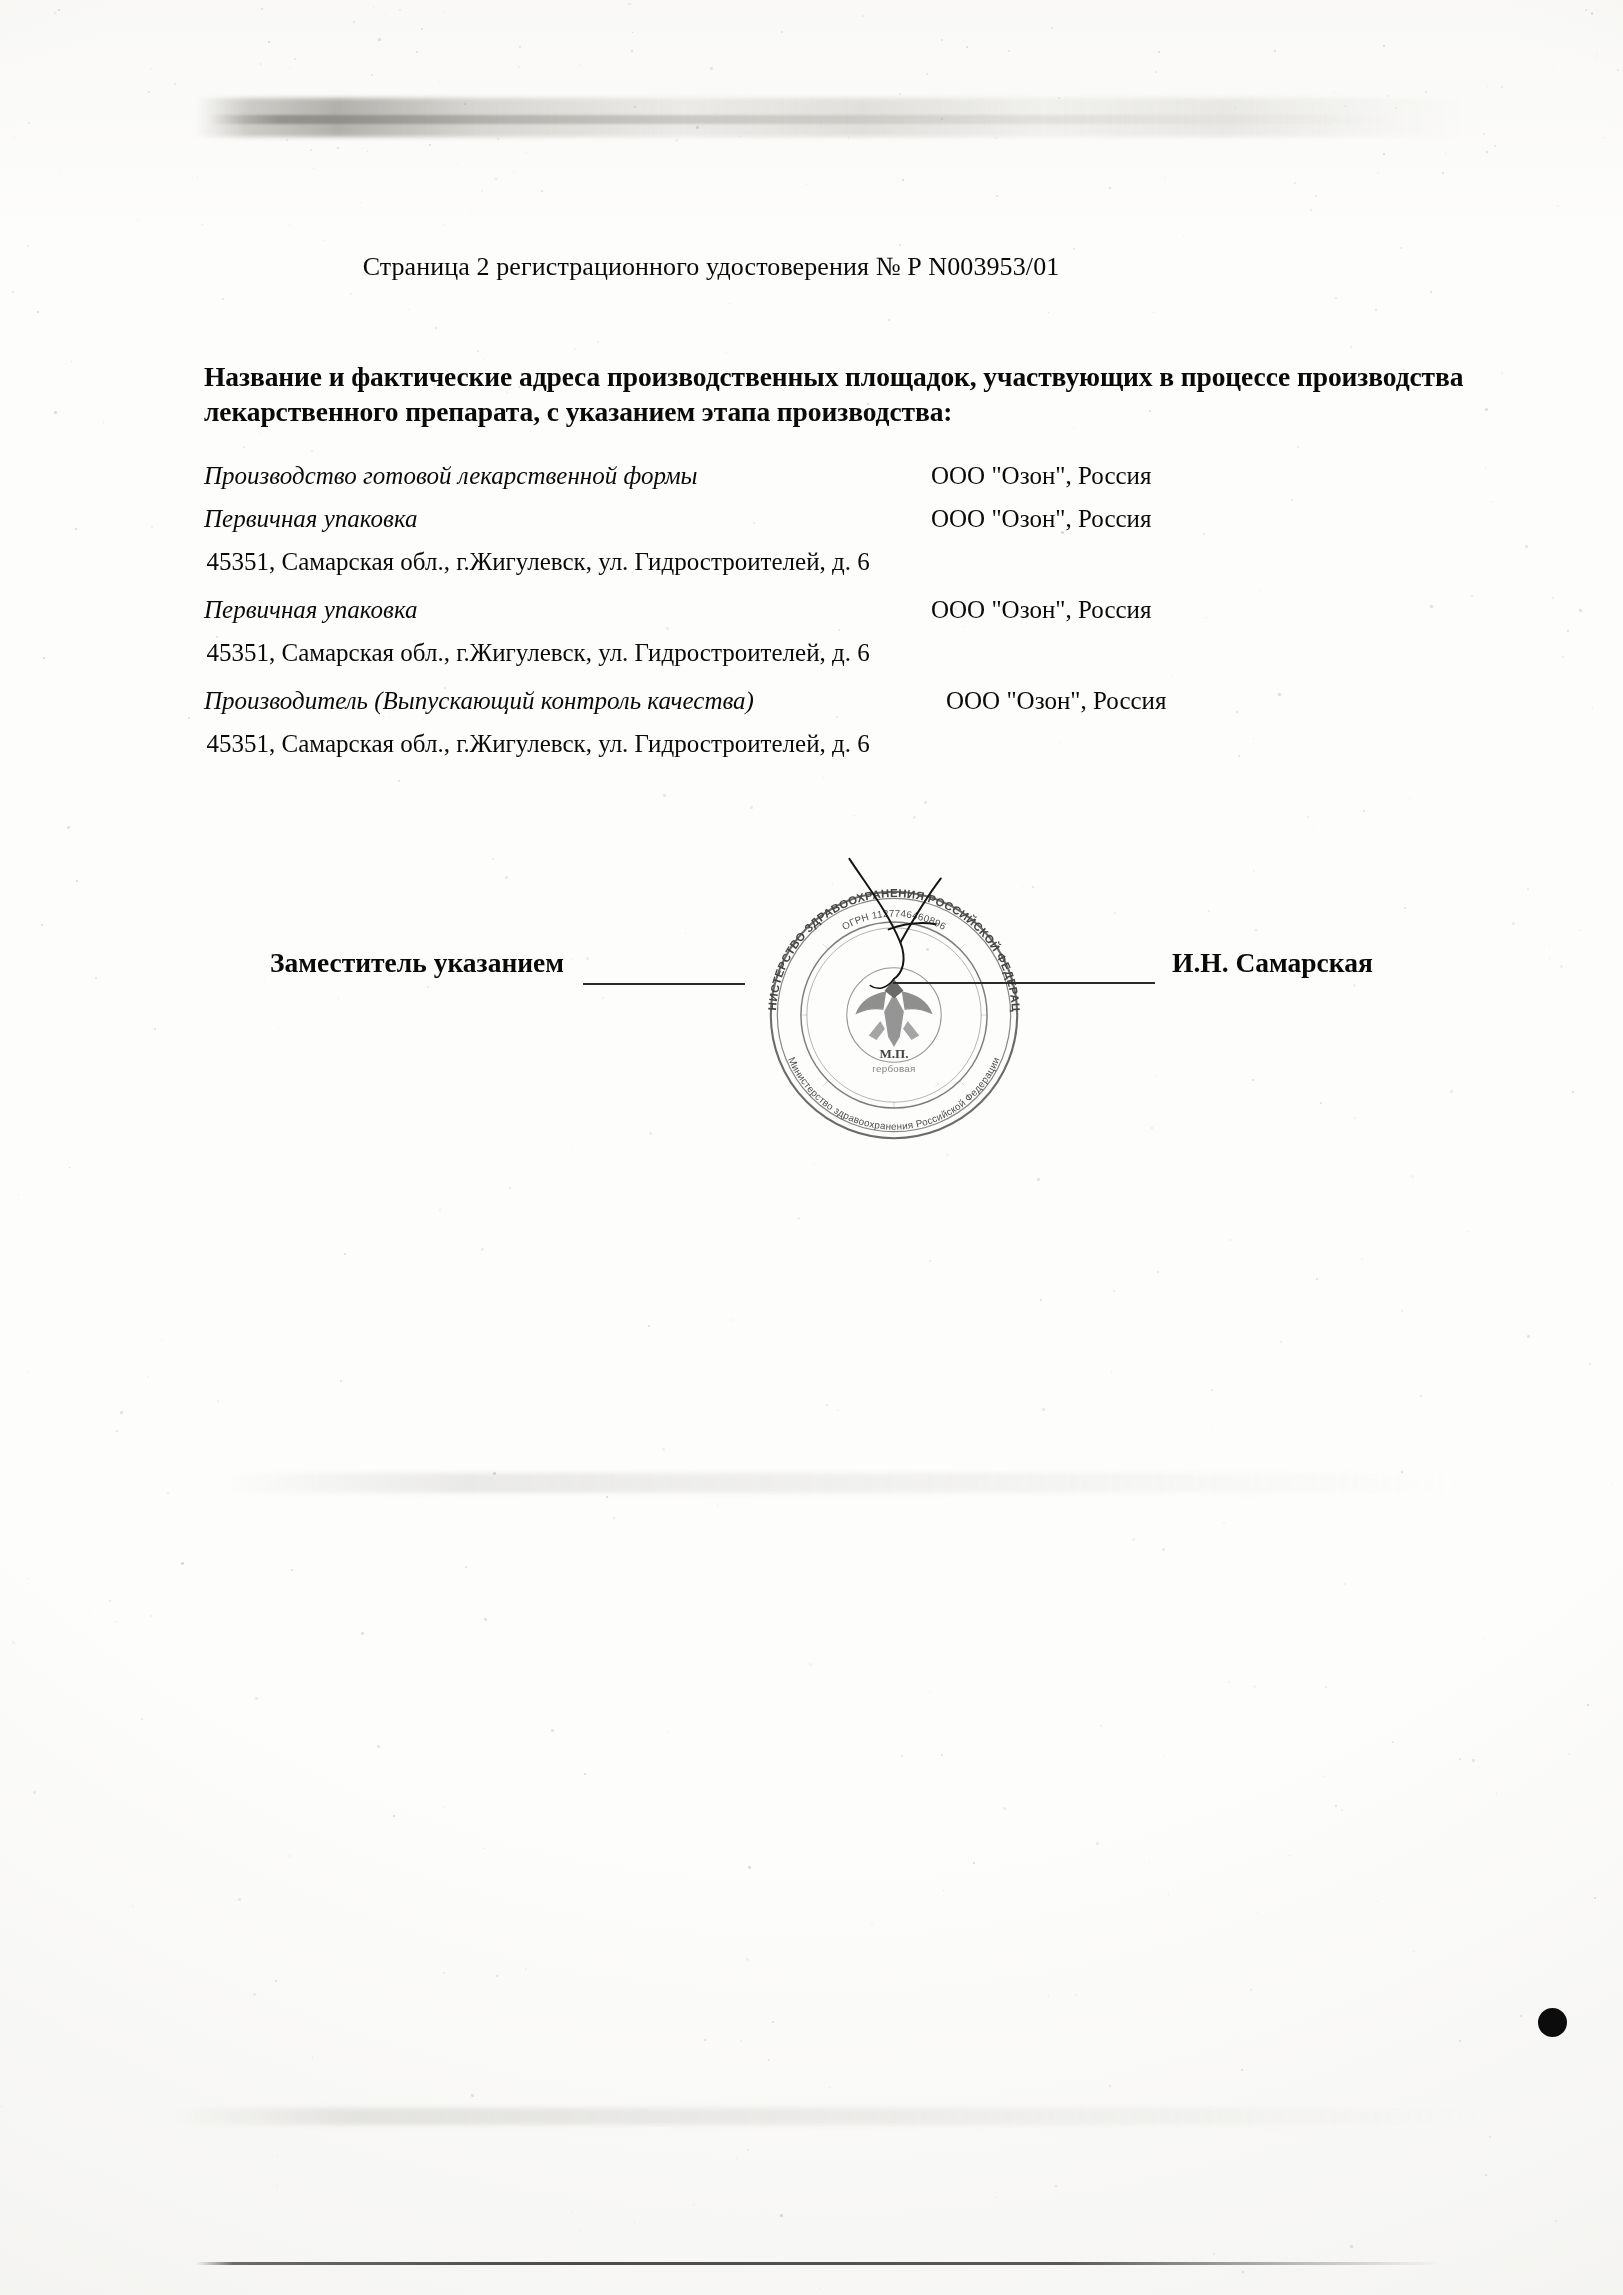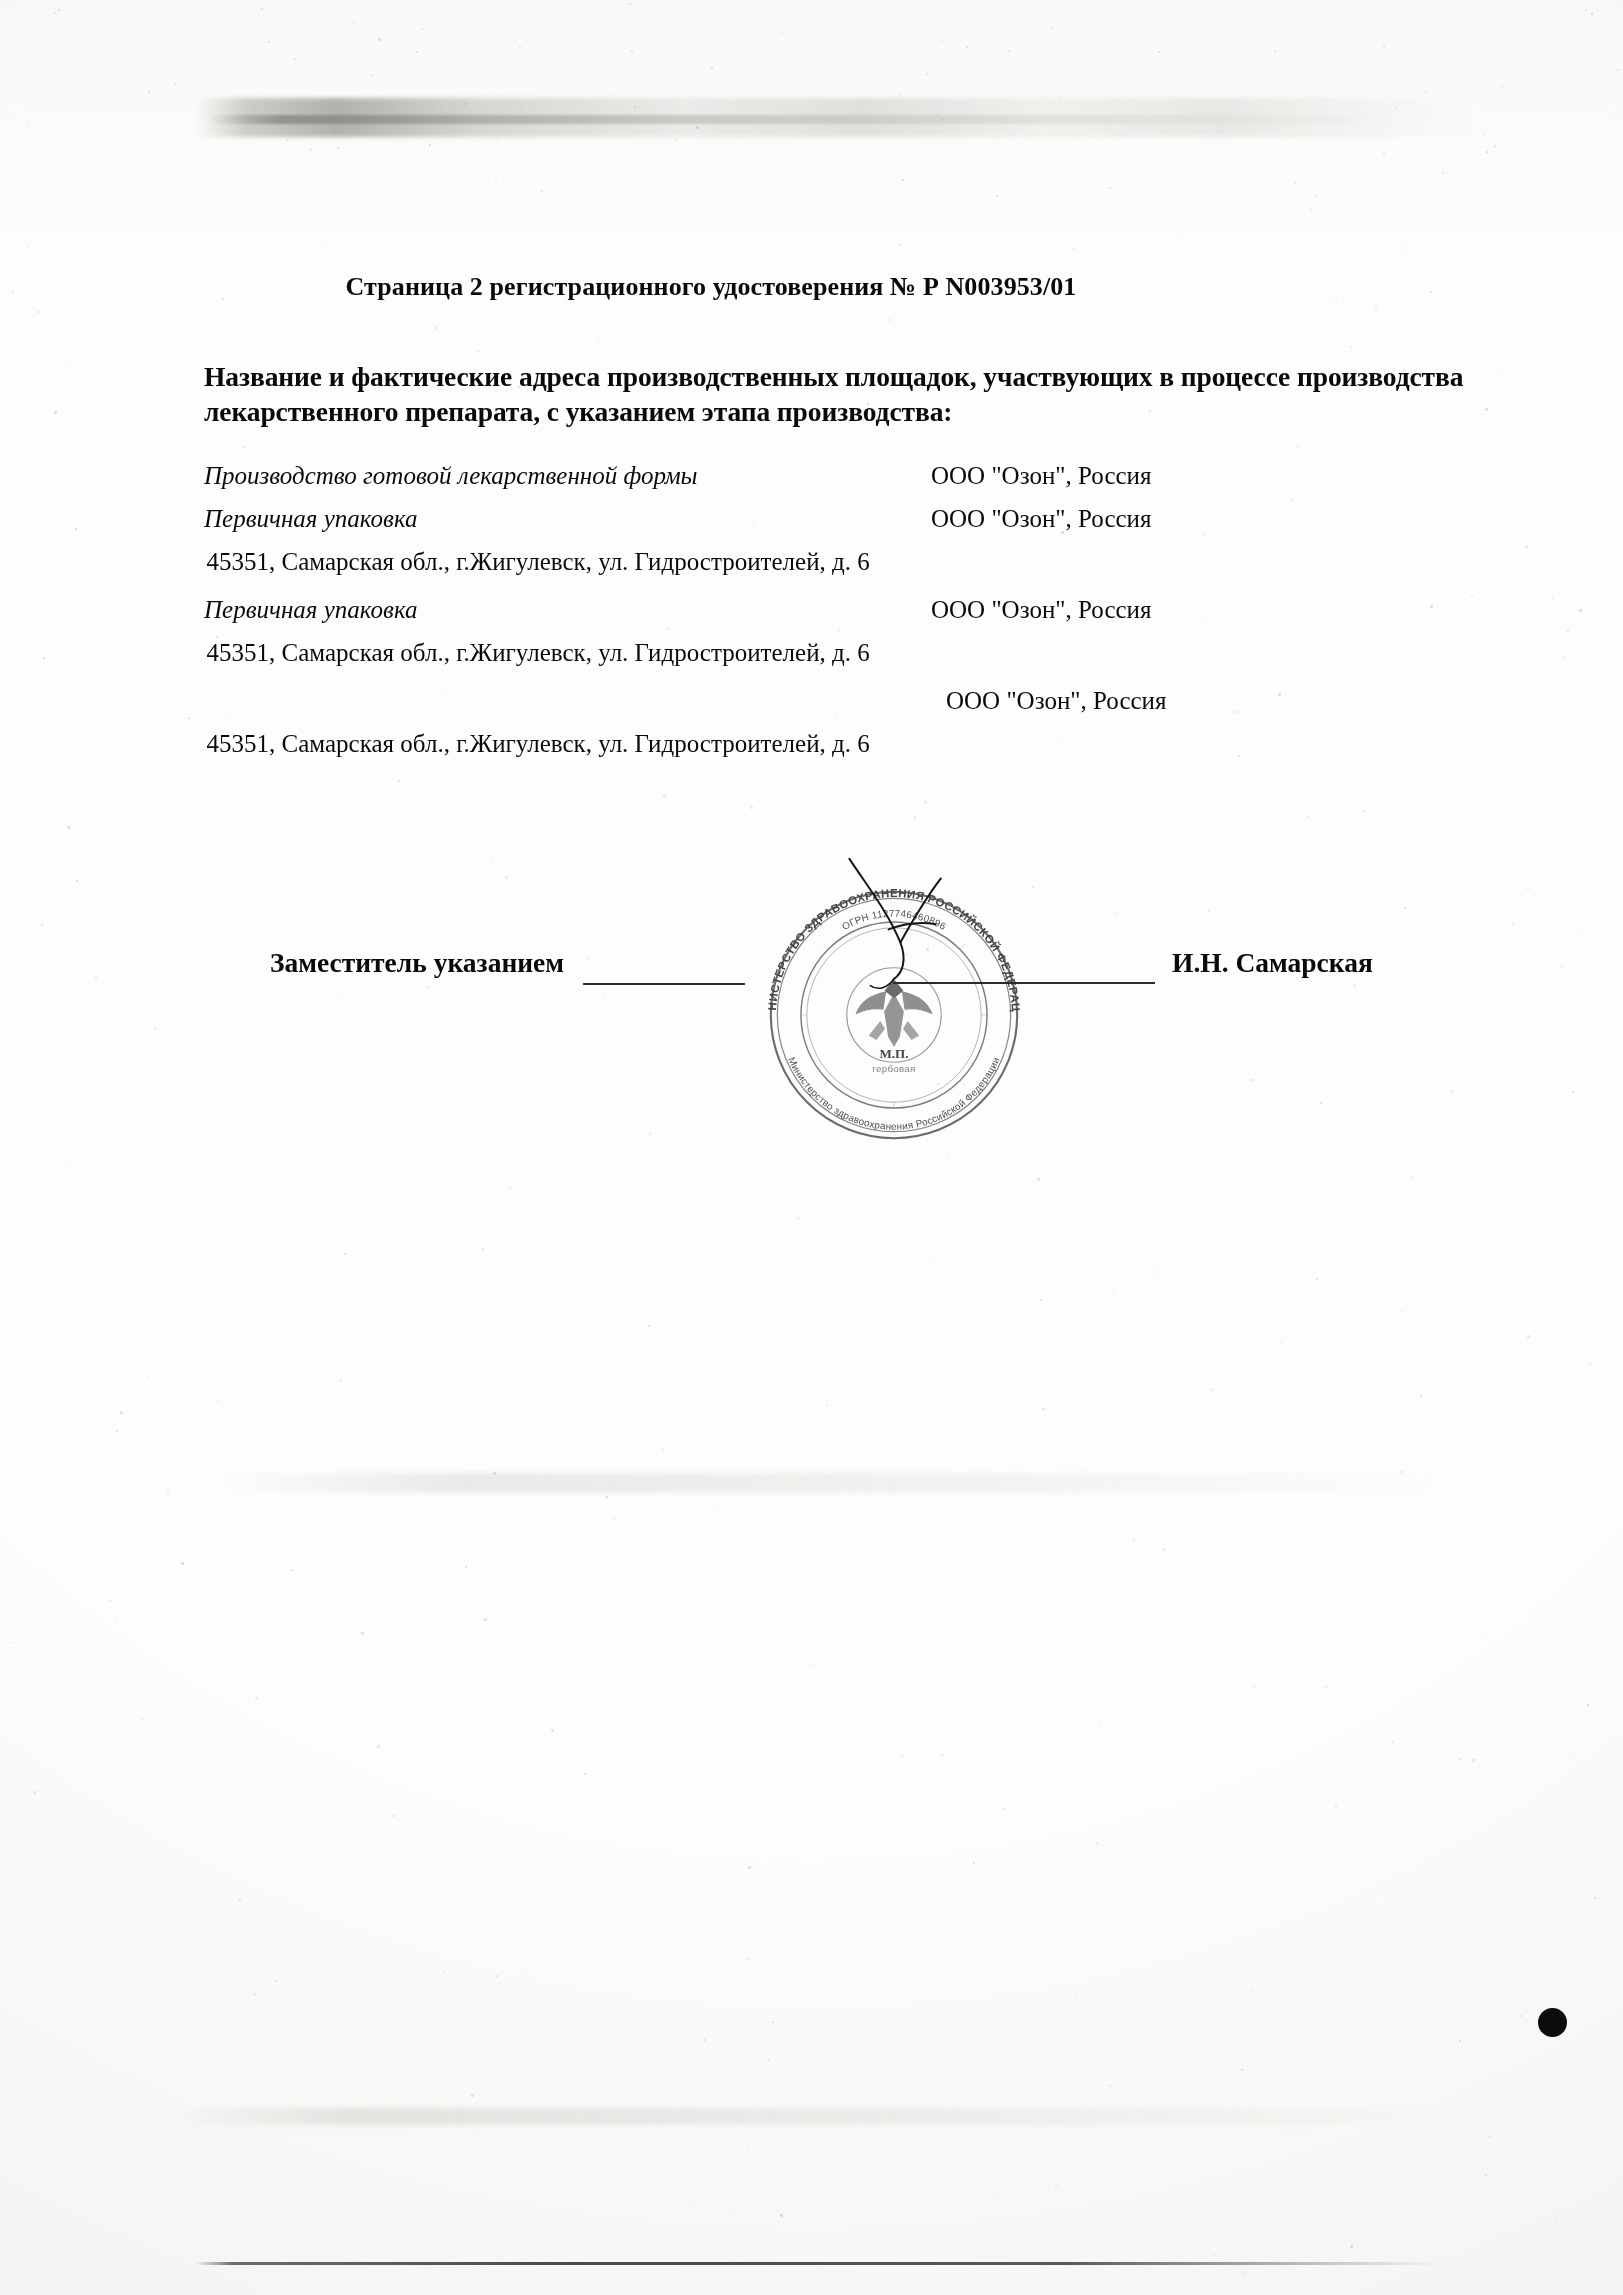--- a/index.html
+++ b/index.html
@@ -127,27 +127,26 @@
       rgba(70,70,70,0.0) 100%);
     filter: blur(0.4px);
     pointer-events: none;
   }
 
   
   .abs { position: absolute; white-space: nowrap; }
 
   #header-line {
     left: 0;
-    top: 272px;
+    top: 252px;
     width: 1422px;
     text-align: center;
     font-size: 26px;
     letter-spacing: 0.1px;
     text-align: center;
-    font-weight: bold;
   }
 
   #title-block {
     left: 204px;
     top: 359px;
     width: 1270px;
     font-weight: bold;
     font-size: 27.5px;
     line-height: 35px;
     letter-spacing: -0.1px;
@@ -755,20 +754,21 @@
     </div>
     <div class="row-address">45351, Самарская обл., г.Жигулевск, ул. Гидростроителей, д. 6</div>
 
     <div class="row-site">
       <span class="site-stage">Первичная упаковка</span>
       <span class="site-company comp-c">ООО "Озон", Россия</span>
     </div>
     <div class="row-address">45351, Самарская обл., г.Жигулевск, ул. Гидростроителей, д. 6</div>
 
     <div class="row-site">
+      <span class="site-stage">Производитель (Выпускающий контроль качества)</span>
       <span class="site-company comp-d">ООО "Озон", Россия</span>
     </div>
     <div class="row-address">45351, Самарская обл., г.Жигулевск, ул. Гидростроителей, д. 6</div>
 
   </div>
 
   <div id="stamp">
     <svg width="308" height="308" viewBox="0 0 470 470" xmlns="http://www.w3.org/2000/svg">
       <defs>
         <path id="arcOuter" d="M 55,235 A 180,180 0 1 1 415,235" fill="none"></path>

